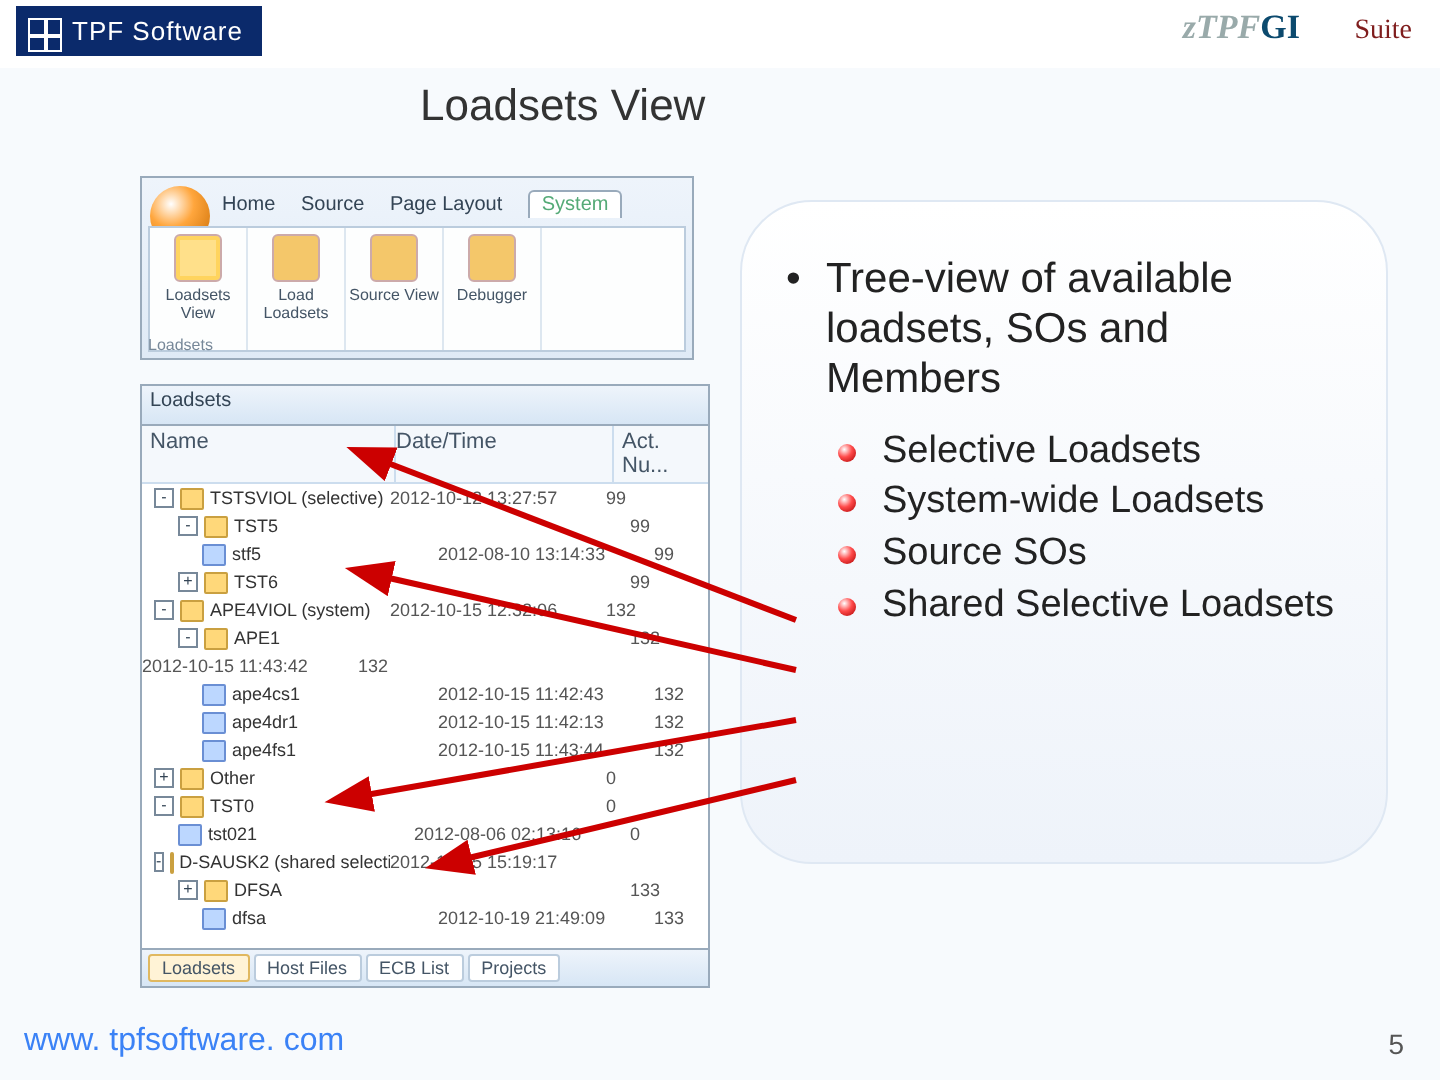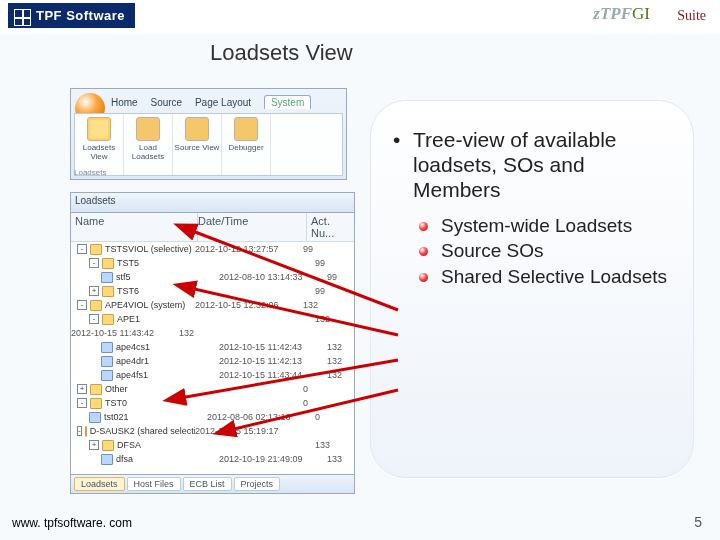--- a/index.html
+++ b/index.html
@@ -8,36 +8,36 @@
     font-family:Arial,Helvetica,sans-serif;
     background:#f7fafd;
     position:relative;
     overflow:hidden;
     color:#333;
   }
   
   .hdr{height:34px;background:#fff;position:relative}
   .logo-tpfsw{
     position:absolute;left:8px;top:3px;
-    background:#0b2a6b;color:#fff;font-weight:bold;
+    background:#0b2a6b;color:#fff;font-weight:normal;
     font-size:13px;padding:5px 10px 5px 28px;letter-spacing:.5px
   }
   .logo-tpfsw::before{
     content:"";position:absolute;left:6px;top:6px;width:15px;height:15px;
     background:
       linear-gradient(#fff,#fff) center/100% 2px no-repeat,
       linear-gradient(#fff,#fff) center/2px 100% no-repeat,
       #0b2a6b;
     border:1px solid #fff
   }
   .logo-tpfgi{
     position:absolute;right:70px;top:4px;
     font:italic bold 17px Georgia,serif;color:#9aa
   }
-  .logo-tpfgi .gi{color:#4d7c0f;font-style:normal;font-weight:normal}
+  .logo-tpfgi .gi{color:#0c4a6e;font-style:normal;font-weight:bold}
   .suite{
     position:absolute;right:14px;top:8px;
     font:14px Georgia,serif;color:#7f1d1d
   }
   
   .title{
     position:absolute;left:210px;top:40px;
     font:22px Arial;color:#333
   }
   
@@ -84,36 +84,36 @@
     text-align:center;color:#345;background:#fff}
   .fic{width:10px;height:9px;background:#ffd87a;border:1px solid #caa040;border-radius:1px}
   .fic.so{background:#bcd7ff;border-color:#6a8fd4}
   .panel .ptabs{position:absolute;left:0;right:0;bottom:0;height:18px;
     background:linear-gradient(#eef4fb,#d7e6f5);border-top:1px solid #9ab;
     display:flex;align-items:center;gap:2px;padding:0 3px;font-size:9px;color:#456}
   .panel .ptabs span{padding:1px 6px;border:1px solid #bcd;background:#fff;border-radius:2px}
   .panel .ptabs .sel{background:#fff3d6;border-color:#e0b860}
   
   .card{
-    position:absolute;left:370px;top:100px;width:324px;height:378px;
+    position:absolute;left:370px;top:100px;width:324px;height:332px;
     border-radius:36px;background:linear-gradient(#ffffff,#eef3fa);
     border:1px solid #dfe8f3;padding:26px 22px 0 22px;
     font-size:21px;color:#222;line-height:1.2;box-sizing:border-box
   }
   .card .b1{margin:0 0 12px 0;padding-left:20px;position:relative}
   .card .b1::before{content:"•";position:absolute;left:0;top:0}
   .card .sub{margin-left:26px;font-size:19px}
   .card .sub .s{position:relative;padding-left:22px;margin:3px 0}
   .card .sub .s::before{content:"";position:absolute;left:0;top:7px;
     width:9px;height:9px;border-radius:50%;
     background:radial-gradient(circle at 35% 30%,#fff,#ff4a4a 45%,#a80000)}
   
   .arrows{position:absolute;left:0;top:0;width:720px;height:540px;pointer-events:none}
   
-  .url{position:absolute;left:12px;bottom:10px;font-size:12px;color:#000000}
+  .url{position:absolute;left:12px;bottom:10px;font-size:16px;color:#3b82f6}
   .pg{position:absolute;right:18px;bottom:10px;font-size:14px;color:#555}
 </style>
 </head>
 <body>
 
 <div class="hdr">
   <div class="logo-tpfsw">TPF Software</div>
   <div class="logo-tpfgi">
     <span>zTPF</span><span class="gi">GI</span>
   </div>
@@ -297,20 +297,21 @@
     <span class="sel">Loadsets</span>
     <span>Host Files</span>
     <span>ECB List</span>
     <span>Projects</span>
   </div>
 </div>
 
 <div class="card">
   <div class="b1">Tree-view of available loadsets, SOs and Members</div>
   <div class="sub">
+    <div class="s">Selective Loadsets</div>
     <div class="s">System-wide Loadsets</div>
     <div class="s">Source SOs</div>
     <div class="s">Shared Selective Loadsets</div>
   </div>
 </div>
 
 <svg class="arrows">
   <defs>
       <marker id="ah" markerWidth="10" markerHeight="10" refX="2" refY="3" orient="auto">
     <path d="M0,0 L0,6 L8,3 z" fill="#c00"></path>

